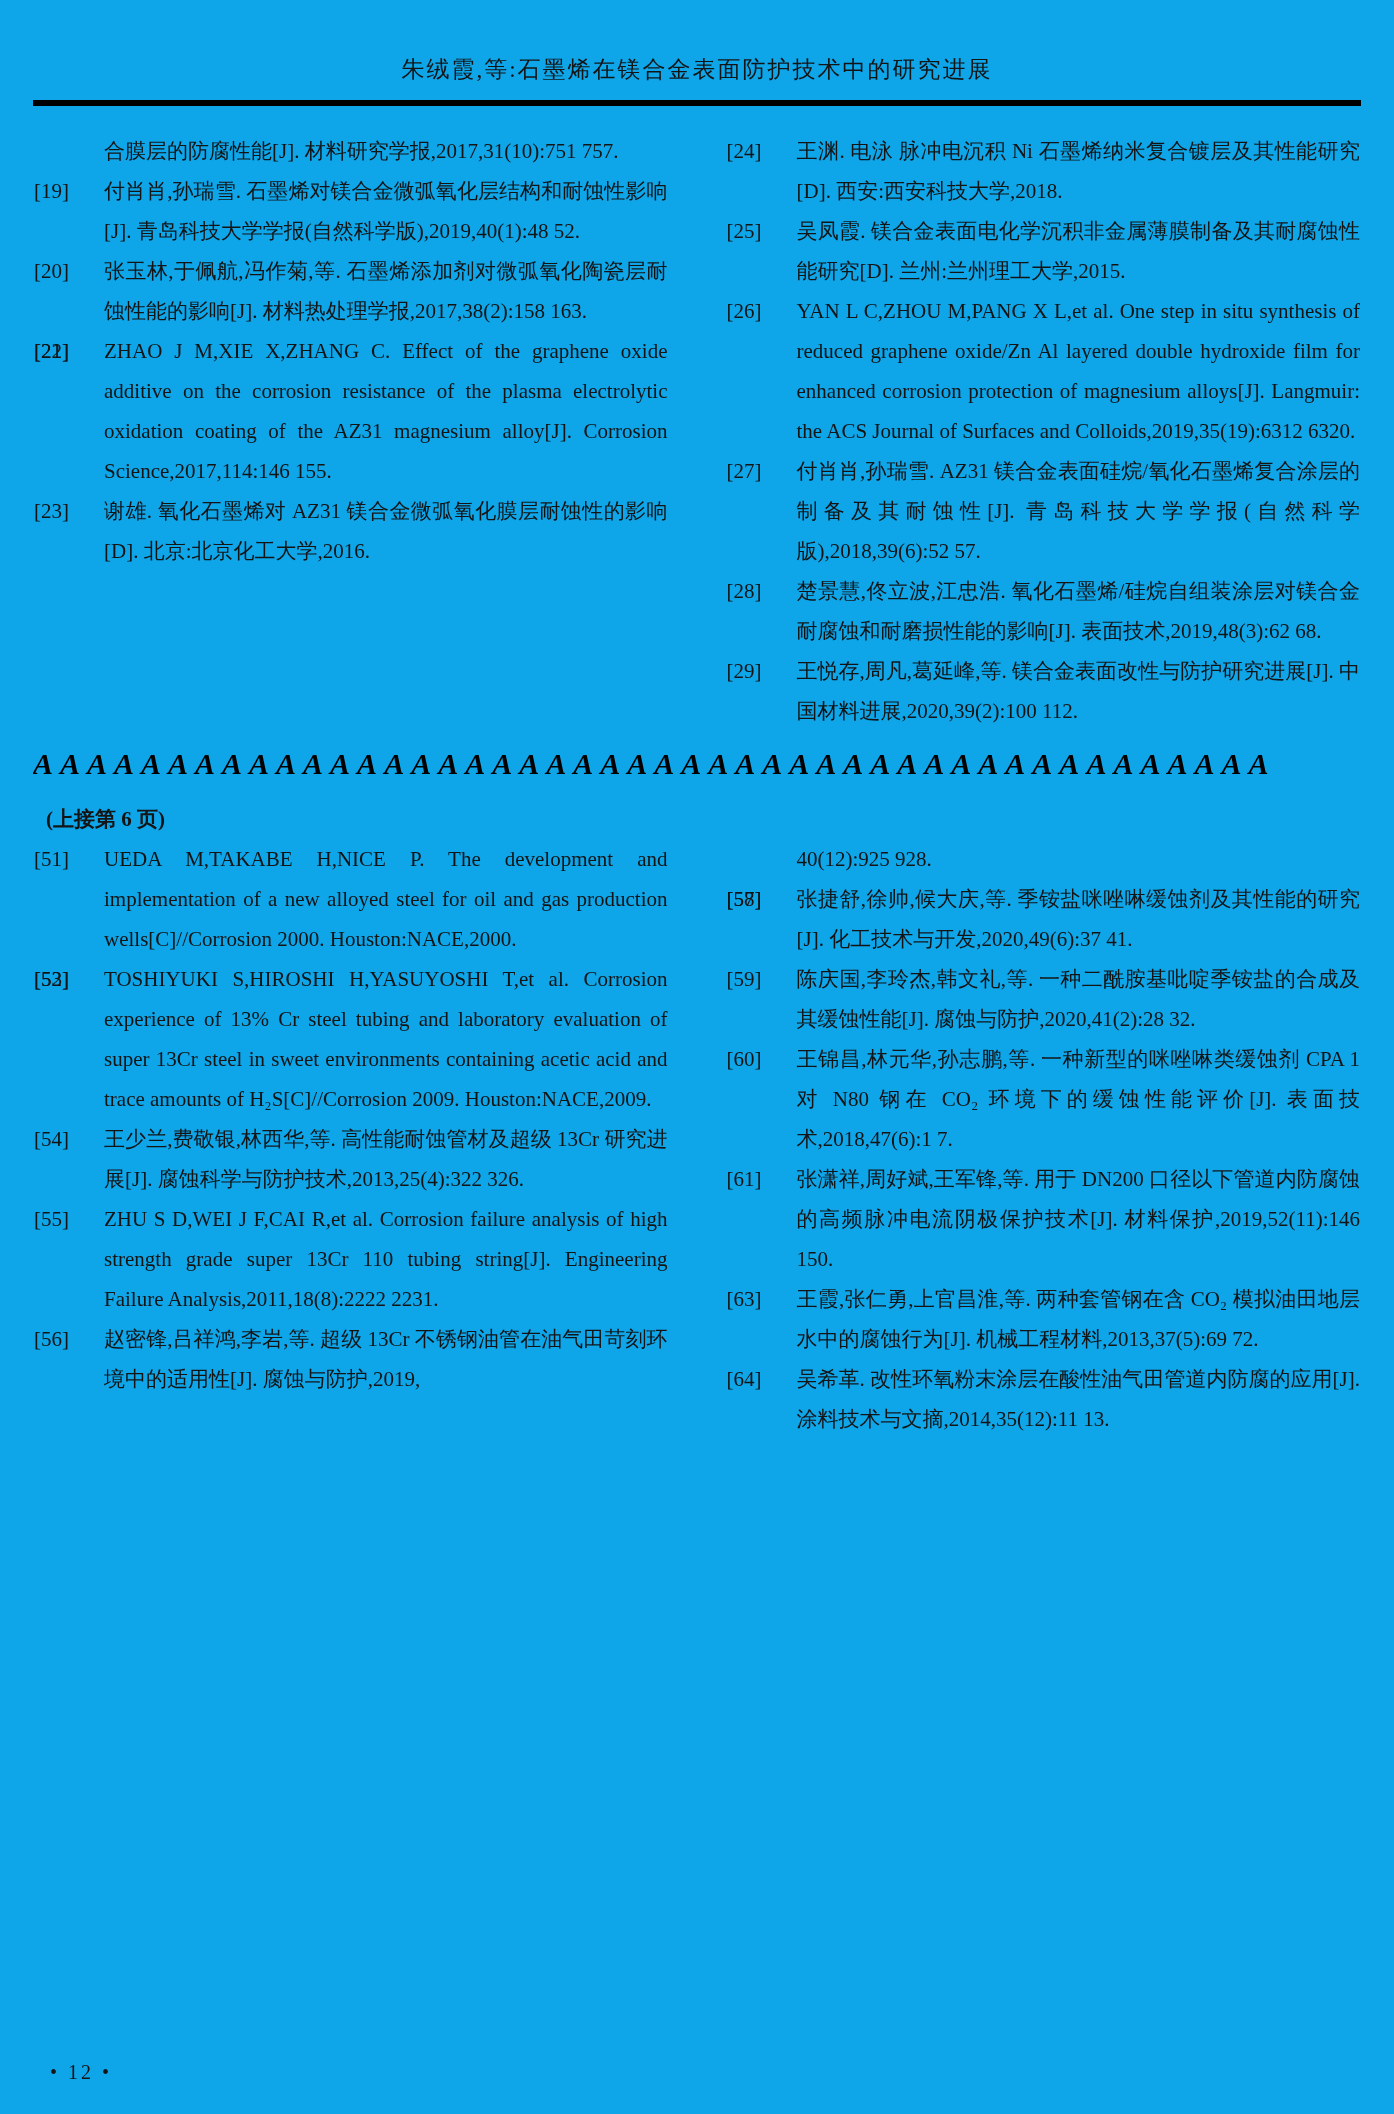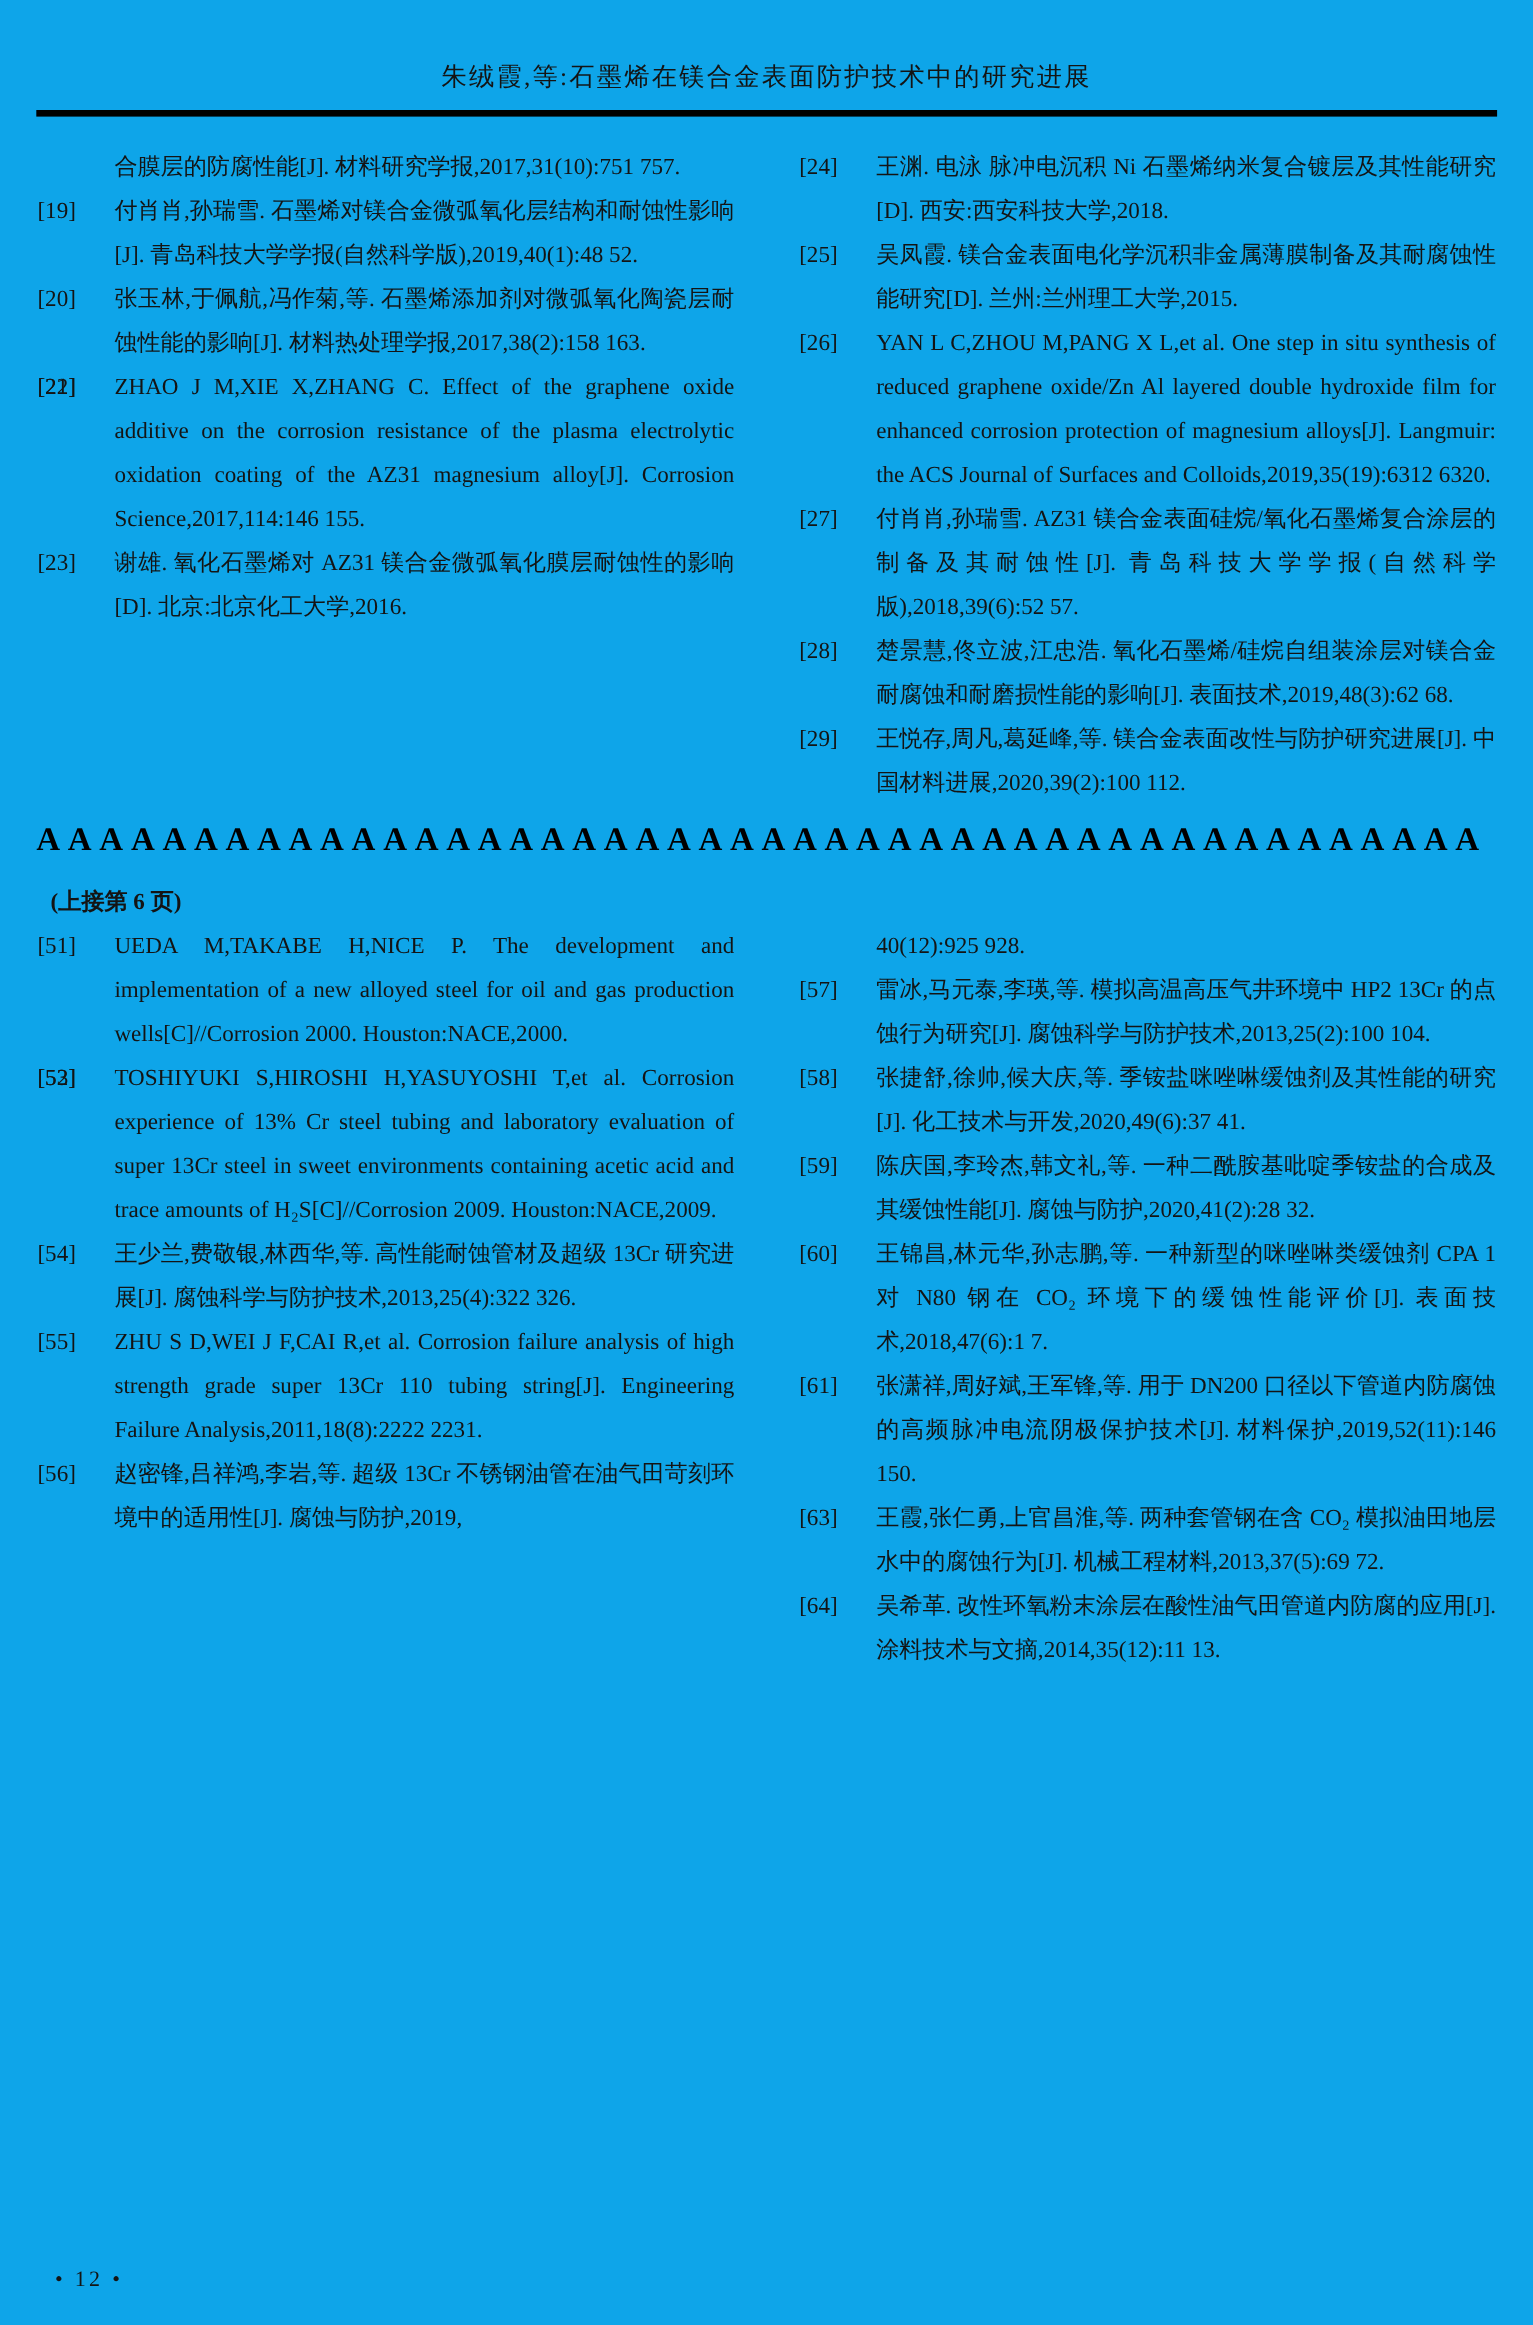--- a/index.html
+++ b/index.html
@@ -42,20 +42,21 @@
   .ref .num {
     position: absolute;
     left: 0;
     top: 0;
   }
   .wave-divider {
     margin: 16px 33px 0 33px;
     height: 36px;
     overflow: hidden;
     white-space: nowrap;
+    font-style: italic;
     font-weight: bold;
     font-size: 30px;
     line-height: 34px;
     letter-spacing: 7px;
     color: #000;
   }
   .cont-note {
     padding: 0 46px;
     margin-top: 16px;
     font-size: 21px;
@@ -162,21 +163,20 @@
         <span class="txt">赵密锋,吕祥鸿,李岩,等. 超级 13Cr 不锈钢油管在油气田苛刻环境中的适用性[J]. 腐蚀与防护,2019,</span>
       </div>
     </div>
     <div class="col">
       <div class="ref">
         <span class="num"></span>
         <span class="txt">40(12):925 928.</span>
       </div>
       <div class="ref">
         <span class="num">[57]</span>
-        <span class="txt">雷冰,马元泰,李瑛,等. 模拟高温高压气井环境中 HP2 13Cr 的点蚀行为研究[J]. 腐蚀科学与防护技术,2013,25(2):100 104.</span>
       </div>
       <div class="ref">
         <span class="num">[58]</span>
         <span class="txt">张捷舒,徐帅,候大庆,等. 季铵盐咪唑啉缓蚀剂及其性能的研究[J]. 化工技术与开发,2020,49(6):37 41.</span>
       </div>
       <div class="ref">
         <span class="num">[59]</span>
         <span class="txt">陈庆国,李玲杰,韩文礼,等. 一种二酰胺基吡啶季铵盐的合成及其缓蚀性能[J]. 腐蚀与防护,2020,41(2):28 32.</span>
       </div>
       <div class="ref">

